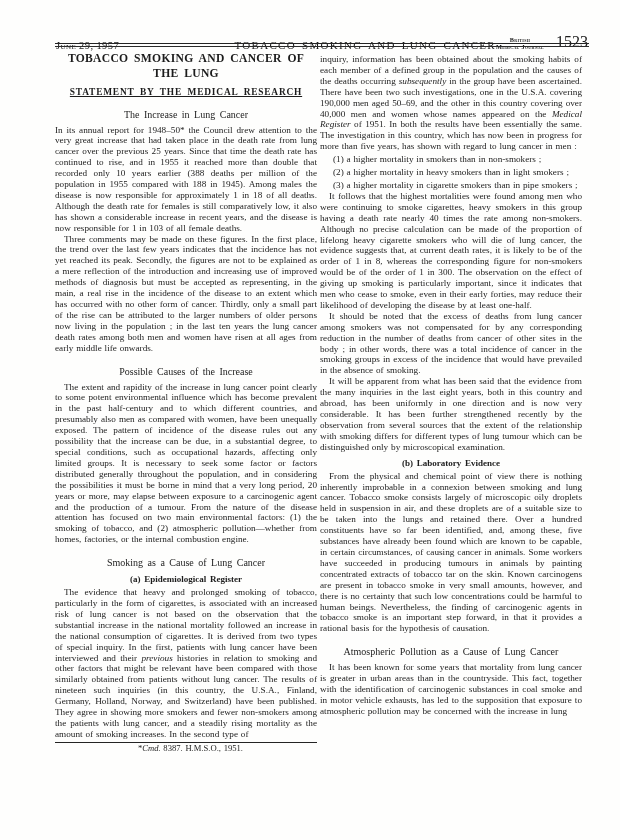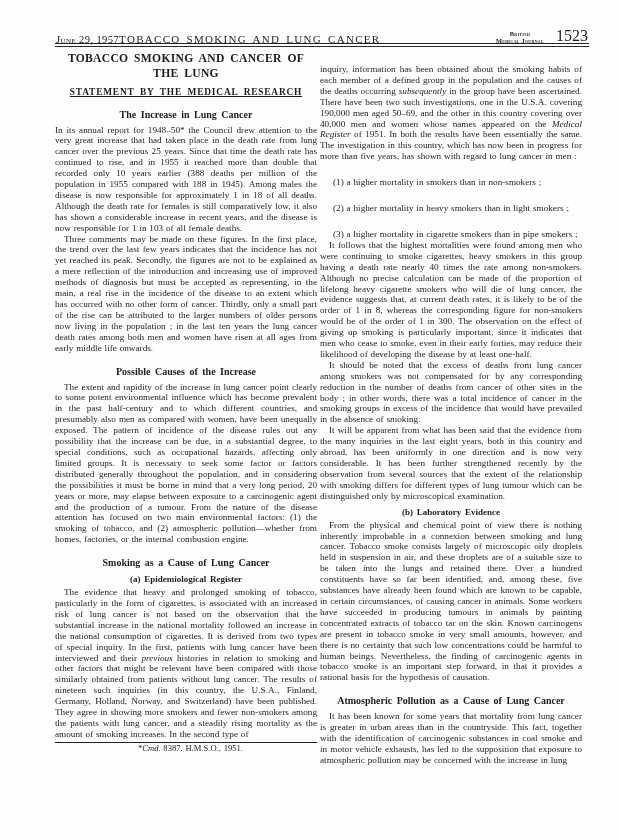--- a/index.html
+++ b/index.html
@@ -6,60 +6,60 @@
   .page{
     position:relative;
     width:620px;height:840px;
     background:#fefefd;
     color:#1c1c1c;
     font-family:"Liberation Serif","DejaVu Serif",serif;
     overflow:hidden;
   }
   
   .header{
-    position:absolute;top:27px;left:56px;width:532px;
+    position:absolute;top:33px;left:56px;width:532px;
     display:flex;align-items:flex-end;
   }
   .h-date{
     font-size:10.5px;font-variant:small-caps;letter-spacing:.4px;white-space:nowrap;
   }
   .h-title{
-    flex:1;text-align:left;font-size:11px;letter-spacing:1.3px;word-spacing:2px;white-space:nowrap;
+    flex:1;text-align:right;font-size:11px;letter-spacing:1.3px;word-spacing:2px;white-space:nowrap;
   }
   .h-journal{
     text-align:center;font-size:6.3px;line-height:6.8px;font-weight:bold;
     font-variant:small-caps;letter-spacing:.3px;white-space:nowrap;margin-right:12px;
   }
   .h-page{font-size:16px;white-space:nowrap;}
   .header-rule{
     position:absolute;top:43px;left:55px;width:534px;height:2px;
     border-top:1.8px solid #242424;border-bottom:1px solid #2a2a2a;
   }
   
   .col{
     position:absolute;width:262px;
     font-size:9.2px;line-height:10.9px;
     text-align:justify;word-spacing:.06em;
   }
   .col-left{left:55px;top:52px;}
-  .col-right{left:320px;top:64px;}
+  .col-right{left:320px;top:54px;}
   .col p{margin:0;text-indent:9px;}
   .col p.noindent{text-indent:0;}
-  .col p.list-item{text-indent:13px;margin-top:15px;}
+  .col p.list-item{text-indent:13px;margin-top:2px;}
   
   .art-title{
     text-align:center;font-weight:bold;font-size:11.6px;line-height:14.5px;
     letter-spacing:.3px;word-spacing:2.5px;text-indent:0;margin:0 0 2px 0;
   }
   .art-byline{
     text-align:center;font-weight:bold;font-size:9.4px;line-height:11.5px;
     letter-spacing:.8px;word-spacing:2.5px;margin:6px 0 0 0;text-decoration:underline;
   }
   .h3{
-    text-align:center;font-weight:bold;font-size:10px;line-height:12px;
+    text-align:center;font-weight:normal;font-size:10px;line-height:12px;
     word-spacing:2px;margin:12px 0 4px 0;text-indent:0;
   }
   .h3.first{margin-top:10px;}
   .h4{
     text-align:center;font-weight:bold;font-size:9px;line-height:11px;
     word-spacing:1.5px;margin:5px 0 2px 0;text-indent:0;
   }
   
   .footnote-rule{
     margin-top:2px;border-top:1.3px solid #242424;width:100%;height:0;

